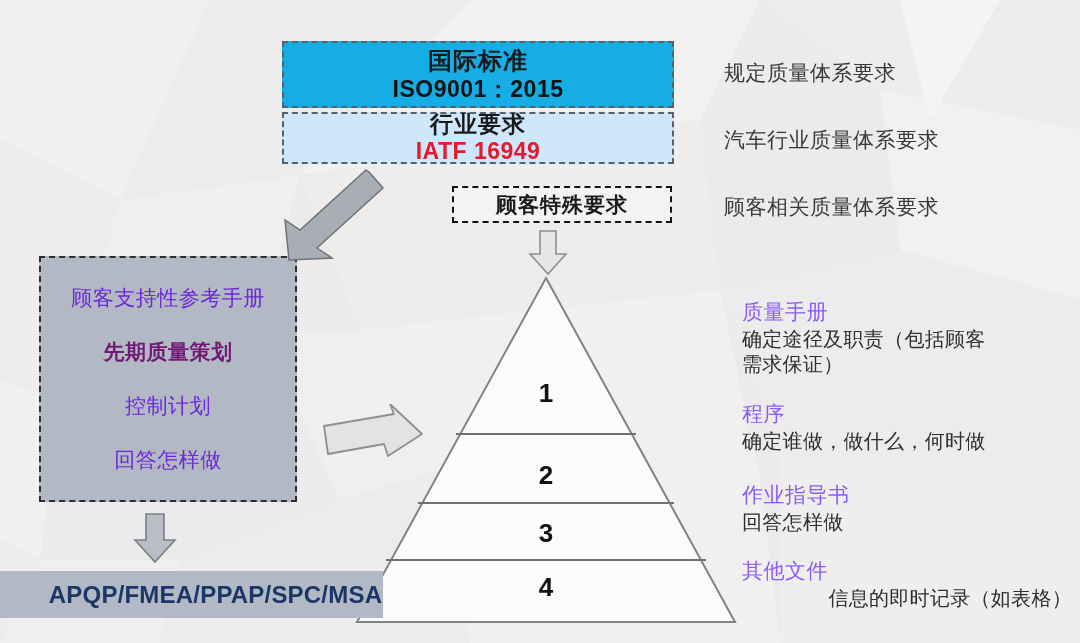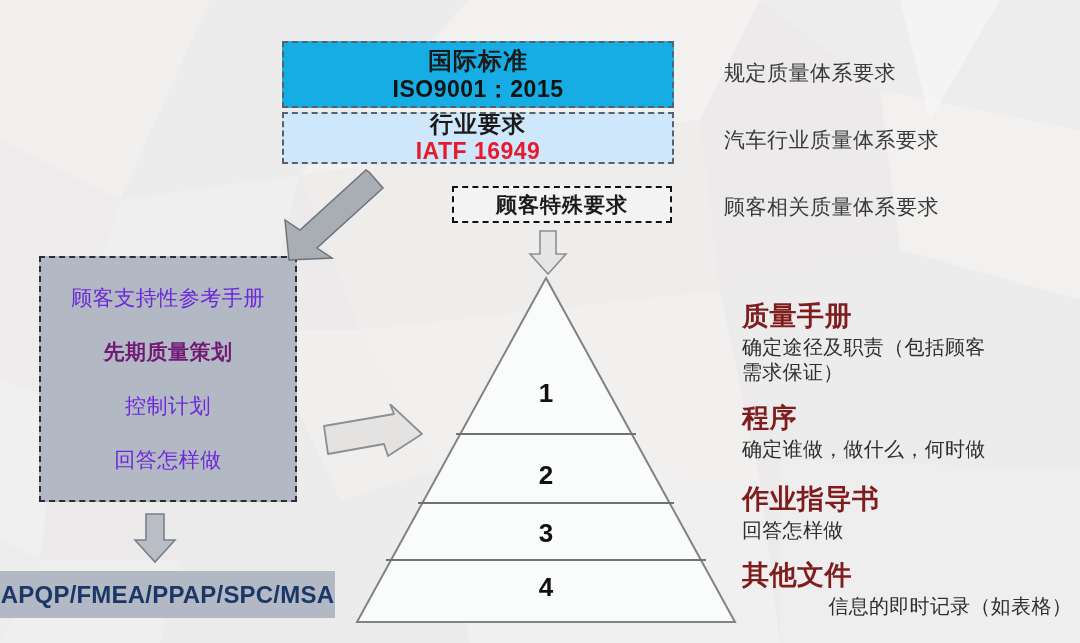--- a/index.html
+++ b/index.html
@@ -107,20 +107,21 @@
   #panel-manual .mrow.accent { color: #701a75; font-weight: bold; }
 
   
   #band-apqp {
     left: 0px; top: 571px;
     width: 335px; height: 47px;
     background: #b3b9c4;
     display: flex;
     align-items: center;
     justify-content: center;
+    padding-left: 48px;
   }
   #band-apqp .btext {
     font-size: 24px;
     font-weight: bold;
     color: #1b3768;
     letter-spacing: 0.2px;
   }
 
   
   .arrow-svg { position: absolute; z-index: 6; }
@@ -133,23 +134,23 @@
     font-size: 26px;
     font-weight: bold;
     color: #111;
     text-align: center;
     width: 40px;
   }
 
   
   .doc-block { position: absolute; z-index: 5; left: 742px; }
   .doc-title {
-    font-size: 27px;
-    font-weight: bold;
-    color: #7f1d1d;
+    font-size: 21px;
+    font-weight: normal;
+    color: #8b5cf6;
     letter-spacing: 0.5px;
     margin-bottom: 1px;
   }
   .doc-desc {
     font-size: 20px;
     color: #2f2f2f;
     line-height: 25px;
     letter-spacing: 0.3px;
   }
   #doc-0 { top: 298px; width: 320px; }

